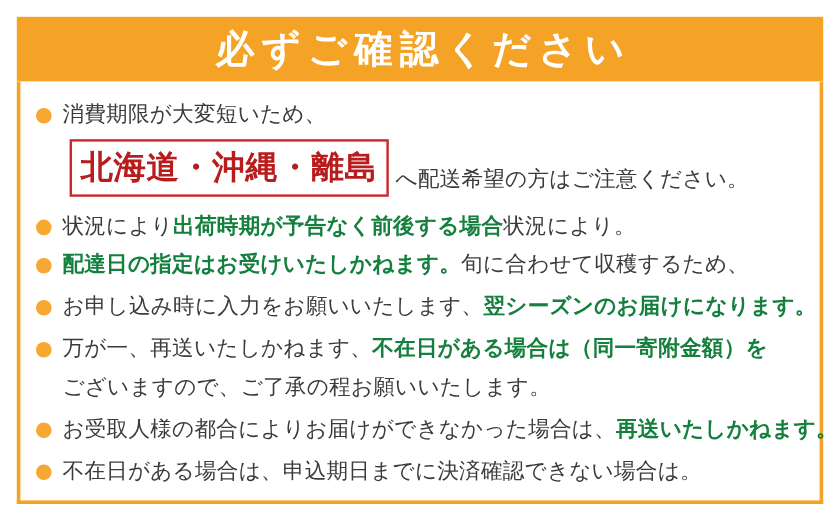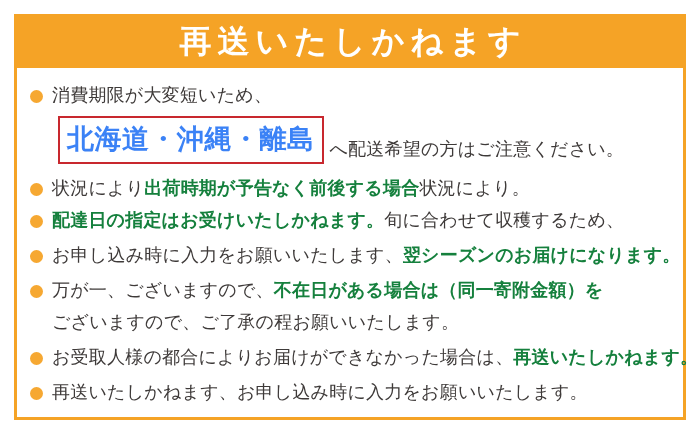--- a/index.html
+++ b/index.html
@@ -55,21 +55,21 @@
     margin-right: 9px;
     position: relative;
     top: 1px;
   }
   .indent { margin-left: 22px; }
   .seg-red { color: #15803d; font-weight: bold; }
   .boxline { align-items: flex-end; margin-left: 28px; }
   .region-box {
     display: inline-block;
     border: 2px solid #c8282e;
-    color: #3b82f6;
+    color: #b91c1c;
     font-weight: bold;
     font-size: 27px;
     line-height: 1;
     padding: 8px 7px 9px 7px;
     letter-spacing: 0.5px;
     margin-right: 6px;
   }
   .after-box { padding-bottom: 5px; }
   .n1 .line:first-child { margin-bottom: 11px; text-align: center; }
   .n1 { margin-bottom: 14px; }
@@ -77,21 +77,21 @@
   .n4, .n5, .n6 { margin-top: 15px; }
   .n4 { margin-bottom: 15px; }
   .n5 { margin-bottom: 15px; }
   .n6 { margin-bottom: 15px; }
 </style>
 </head>
 <body>
 
 <div class="banner">
   <div class="banner-header">
-    <div class="banner-title">再送いたしかねます</div>
+    <div class="banner-title">必ずご確認ください</div>
   </div>
   <div class="banner-body" id="notice-list">
       <div class="notice n1">
         <div class="line">
           <span class="bullet"></span>
           <span class="text-seg">消費期限が大変短いため、</span>
         </div>
         <div class="line boxline">
           <span class="region-box">北海道・沖縄・離島</span>
           <span class="text-seg after-box">へ配送希望の方はご注意ください。</span>
@@ -115,34 +115,34 @@
       <div class="notice n4">
         <div class="line">
           <span class="bullet"></span>
           <span class="text-seg">お申し込み時に入力をお願いいたします、</span>
           <span class="text-seg seg-red">翌シーズンのお届けになります。</span>
         </div>
       </div>
       <div class="notice n5">
         <div class="line">
           <span class="bullet"></span>
-          <span class="text-seg">万が一、ございますので、</span>
+          <span class="text-seg">万が一、再送いたしかねます、</span>
           <span class="text-seg seg-red">不在日がある場合は（同一寄附金額）を</span>
         </div>
         <div class="line indent">
           <span class="text-seg">ございますので、ご了承の程お願いいたします。</span>
         </div>
       </div>
       <div class="notice n6">
         <div class="line">
           <span class="bullet"></span>
           <span class="text-seg">お受取人様の都合によりお届けができなかった場合は、</span>
           <span class="text-seg seg-red">再送いたしかねます。</span>
         </div>
       </div>
       <div class="notice n7">
         <div class="line">
           <span class="bullet"></span>
-          <span class="text-seg">再送いたしかねます、お申し込み時に入力をお願いいたします。</span>
+          <span class="text-seg">不在日がある場合は、申込期日までに決済確認できない場合は。</span>
         </div>
       </div>
     </div>
 </div>
 
 </body></html>

